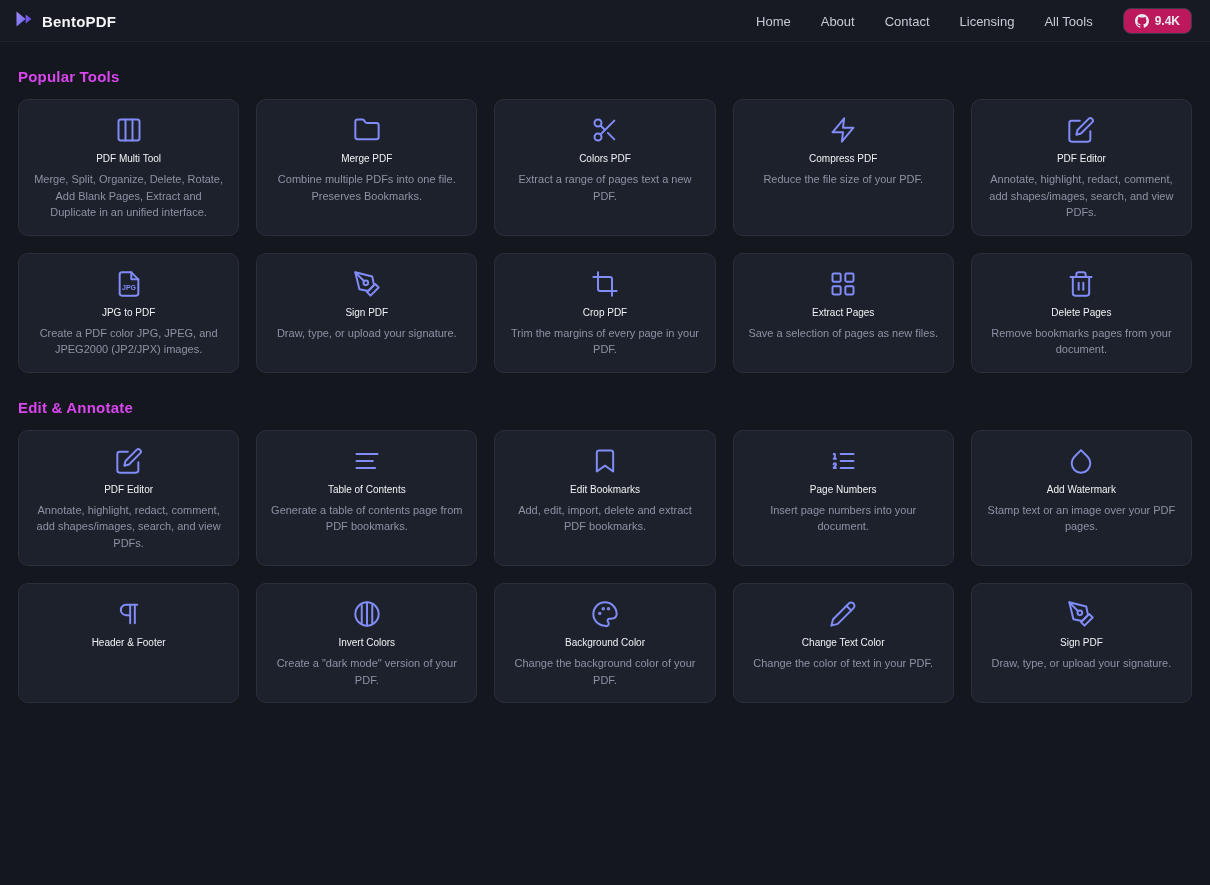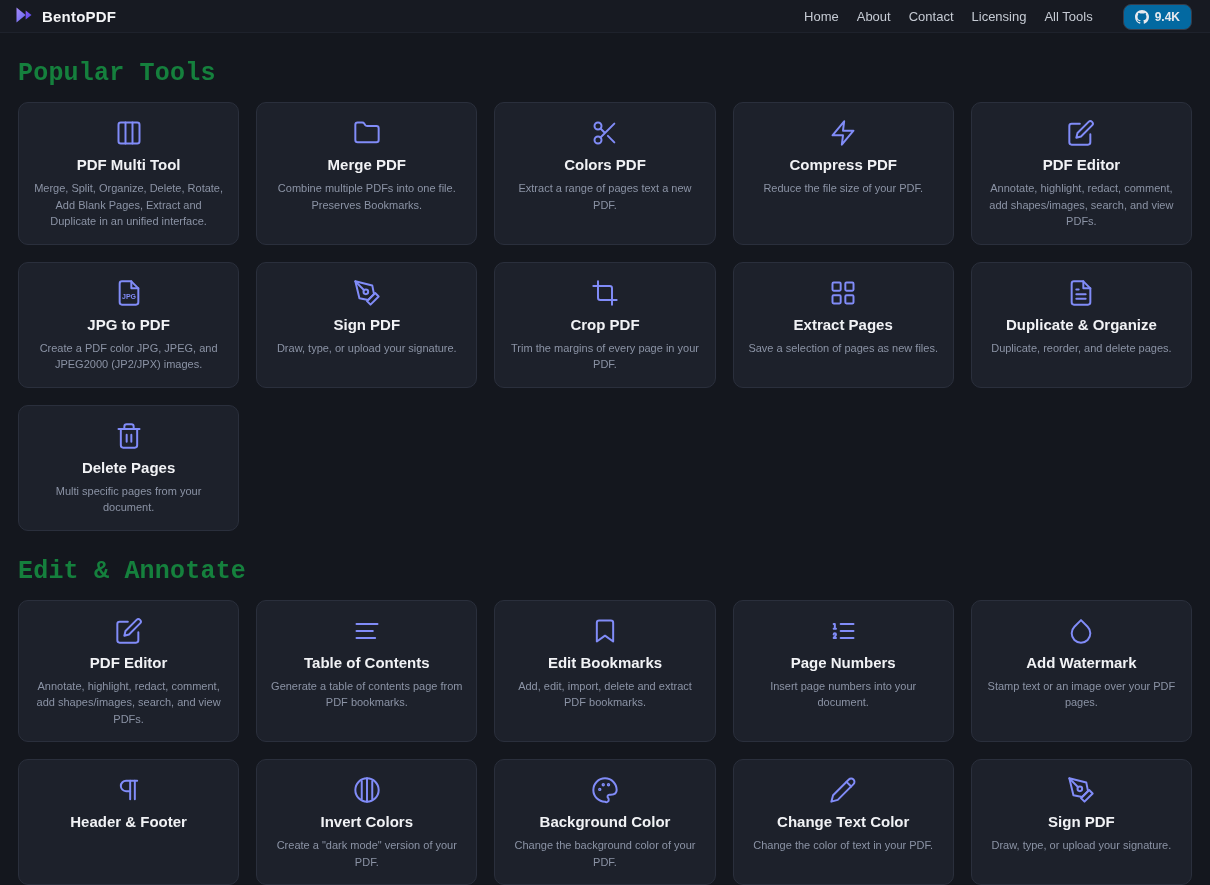--- a/index.html
+++ b/index.html
@@ -5,60 +5,59 @@
   * { box-sizing: border-box; margin: 0; padding: 0; }
   html, body { width: 1210px; height: 885px; overflow: hidden; }
   body {
     background: #14171e;
     font-family: "Liberation Sans", sans-serif;
     color: #e5e7eb;
   }
 
   
   .navbar {
-    height: 33px;
+    height: 42px;
     display: flex;
     align-items: center;
     justify-content: space-between;
     padding: 1px 18px 0 14px;
     background: #171a22;
     border-bottom: 1px solid #1e222c;
   }
   .brand { display: flex; align-items: center; gap: 8px; }
   .brand-name { font-size: 15px; font-weight: 700; color: #f4f5f7; letter-spacing: 0.2px; }
   .nav-right { display: flex; align-items: center; gap: 30px; }
-  .nav-links { display: flex; align-items: center; gap: 18px; }
+  .nav-links { display: flex; align-items: center; gap: 30px; }
   .nav-link {
     font-size: 13px;
     color: #c6cbd4;
     text-decoration: none;
     cursor: pointer;
   }
   .github-pill {
     display: flex; align-items: center; gap: 6px;
-    background: #0369a1;
+    background: #be185d;
     border: 1px solid #363c4a;
     border-radius: 8px;
     padding: 5px 11px;
     font-size: 12px;
     font-weight: 600;
     color: #e7e9ee;
     cursor: pointer;
   }
   .github-pill svg { display: block; }
 
   
   .main { padding: 10px 18px 0 18px; }
   .section-title {
-    font-size: 25px;
+    font-size: 15px;
     font-weight: 700;
-    color: #15803d;
+    color: #d946ef;
     letter-spacing: 0.2px;
     margin: 16px 0 14px 0;
-    font-family: Liberation Mono, monospace;
   }
   .grid {
     display: grid;
     grid-template-columns: repeat(5, 1fr);
     gap: 17px;
   }
   .card {
     background: #1d212b;
     border: 1px solid #2a2f3c;
     border-radius: 10px;
@@ -69,22 +68,22 @@
     text-align: center;
     cursor: pointer;
   }
   .card-icon {
     color: #818cf8;
     margin-bottom: 9px;
     display: inline-flex;
   }
   .card-icon svg { display: block; }
   .card-title {
-    font-size: 15px;
-    font-weight: 700;
+    font-size: 10px;
+    font-weight: 400;
     color: #f1f2f5;
     margin-bottom: 7px;
   }
   .card-desc {
     font-size: 11px;
     line-height: 1.5;
     color: #8b93a5;
     max-width: 196px;
   }
   section { margin-bottom: 26px; }
@@ -225,39 +224,28 @@
               <rect x="3" y="14" width="7" height="7" rx="1"></rect>
               <rect x="14" y="14" width="7" height="7" rx="1"></rect>
             </svg>
           </span>
           <div class="card-title">Extract Pages</div>
           <div class="card-desc">Save a selection of pages as new files.</div>
         </div>
         <div class="card">
           <span class="card-icon">
             <svg width="28" height="28" viewBox="0 0 24 24" fill="none" stroke="currentColor" stroke-width="1.7" stroke-linecap="round" stroke-linejoin="round">
-              <path d="M14 2H6a2 2 0 0 0-2 2v16a2 2 0 0 0 2 2h12a2 2 0 0 0 2-2V8z"></path>
-              <path d="M14 2v6h6"></path>
-              <path d="M16 13H8M16 17H8M10 9H8"></path>
-            </svg>
-          </span>
-          <div class="card-title">Duplicate &amp; Organize</div>
-          <div class="card-desc">Duplicate, reorder, and delete pages.</div>
-        </div>
-        <div class="card">
-          <span class="card-icon">
-            <svg width="28" height="28" viewBox="0 0 24 24" fill="none" stroke="currentColor" stroke-width="1.7" stroke-linecap="round" stroke-linejoin="round">
               <path d="M3 6h18"></path>
               <path d="M19 6v14a2 2 0 0 1-2 2H7a2 2 0 0 1-2-2V6"></path>
               <path d="M8 6V4a2 2 0 0 1 2-2h4a2 2 0 0 1 2 2v2"></path>
               <path d="M10 11v6M14 11v6"></path>
             </svg>
           </span>
           <div class="card-title">Delete Pages</div>
-          <div class="card-desc">Multi specific pages from your document.</div>
+          <div class="card-desc">Remove bookmarks pages from your document.</div>
         </div>
       </div>
     </section>
     <section>
       <h2 class="section-title">Edit &amp; Annotate</h2>
       <div class="grid">
         <div class="card">
           <span class="card-icon">
             <svg width="28" height="28" viewBox="0 0 24 24" fill="none" stroke="currentColor" stroke-width="1.7" stroke-linecap="round" stroke-linejoin="round">
               <path d="M11 4H4a2 2 0 0 0-2 2v14a2 2 0 0 0 2 2h14a2 2 0 0 0 2-2v-7"></path>

